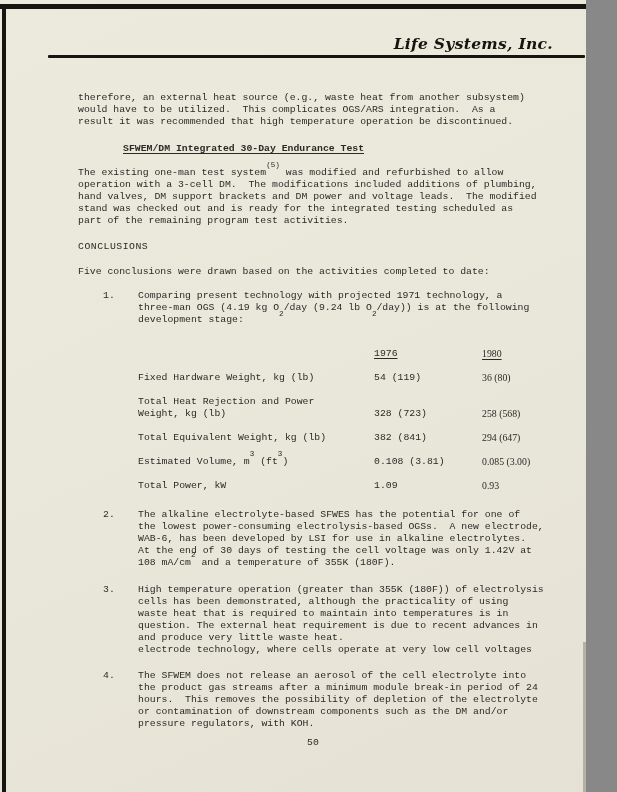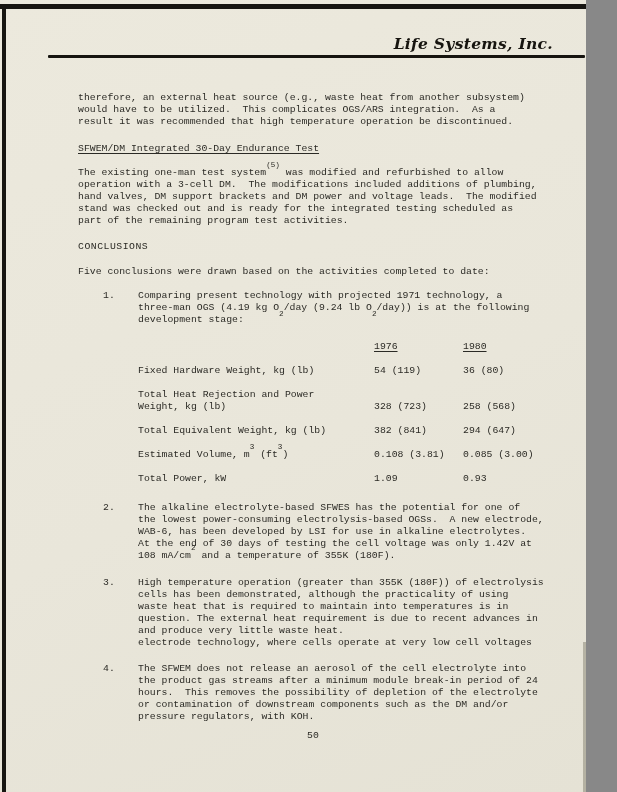--- a/index.html
+++ b/index.html
@@ -20,36 +20,36 @@
   }
   .header-rule{position:absolute; left:48px; top:55px; width:537px; height:2.5px; background:#16140f; border-radius:1px;}
   .content{
     position:absolute; left:78px; top:92px; width:470px;
     font-size:9.8px; line-height:12px;
   }
   .ln{height:12px; line-height:12px; white-space:pre;}
   sup,sub{font-size:.78em; line-height:0; position:relative;}
   sup{top:-.45em;} sub{top:.4em;}
   .section-heading{
-    margin-top:15px; font-weight:normal; font-size:9.8px; line-height:12px;
-    text-decoration:underline; text-underline-offset:2px; white-space:pre;
+    margin-top:15px; font-weight:bold; font-size:9.8px; line-height:12px;
+    text-decoration:underline; text-underline-offset:2px; white-space:pre;margin-left:45px;
   }
   .para2{margin-top:12px;}
   .center-heading{margin-top:14px; font-size:9.8px; line-height:12px; font-weight:normal; letter-spacing:.5px;}
   .lead{margin-top:10px; white-space:pre;}
   .item{position:relative; padding-left:60px;}
   .item .num{position:absolute; left:25px; top:0; line-height:12px;}
   .item1{margin-top:12px;} .item2{margin-top:17px;} .item3{margin-top:15px;} .item4{margin-top:14px;}
-  .dev-table{margin-top:15px;}
+  .dev-table{margin-top:22px;}
   .thead{position:relative; height:12px;}
   .thead span{position:absolute; top:0; text-decoration:underline; text-underline-offset:2px;}
   .trow{position:relative; margin-top:12px;}
   .tlabel{padding-left:60px;}
   .tv{position:absolute; bottom:0; line-height:12px; white-space:pre;}
-  .col1{left:296px;} .col2{left:385px;}
+  .col1{left:296px;} .col2{left:404px;font-family:Liberation Serif, serif;}
   .page-number{margin-top:7px; text-align:center;}
 </style>
 </head>
 <body>
 
 <div class="page">
   <div class="scan-edge-top"></div>
   <div class="scan-edge-left"></div>
   <div class="scan-smudge-right"></div>
 

